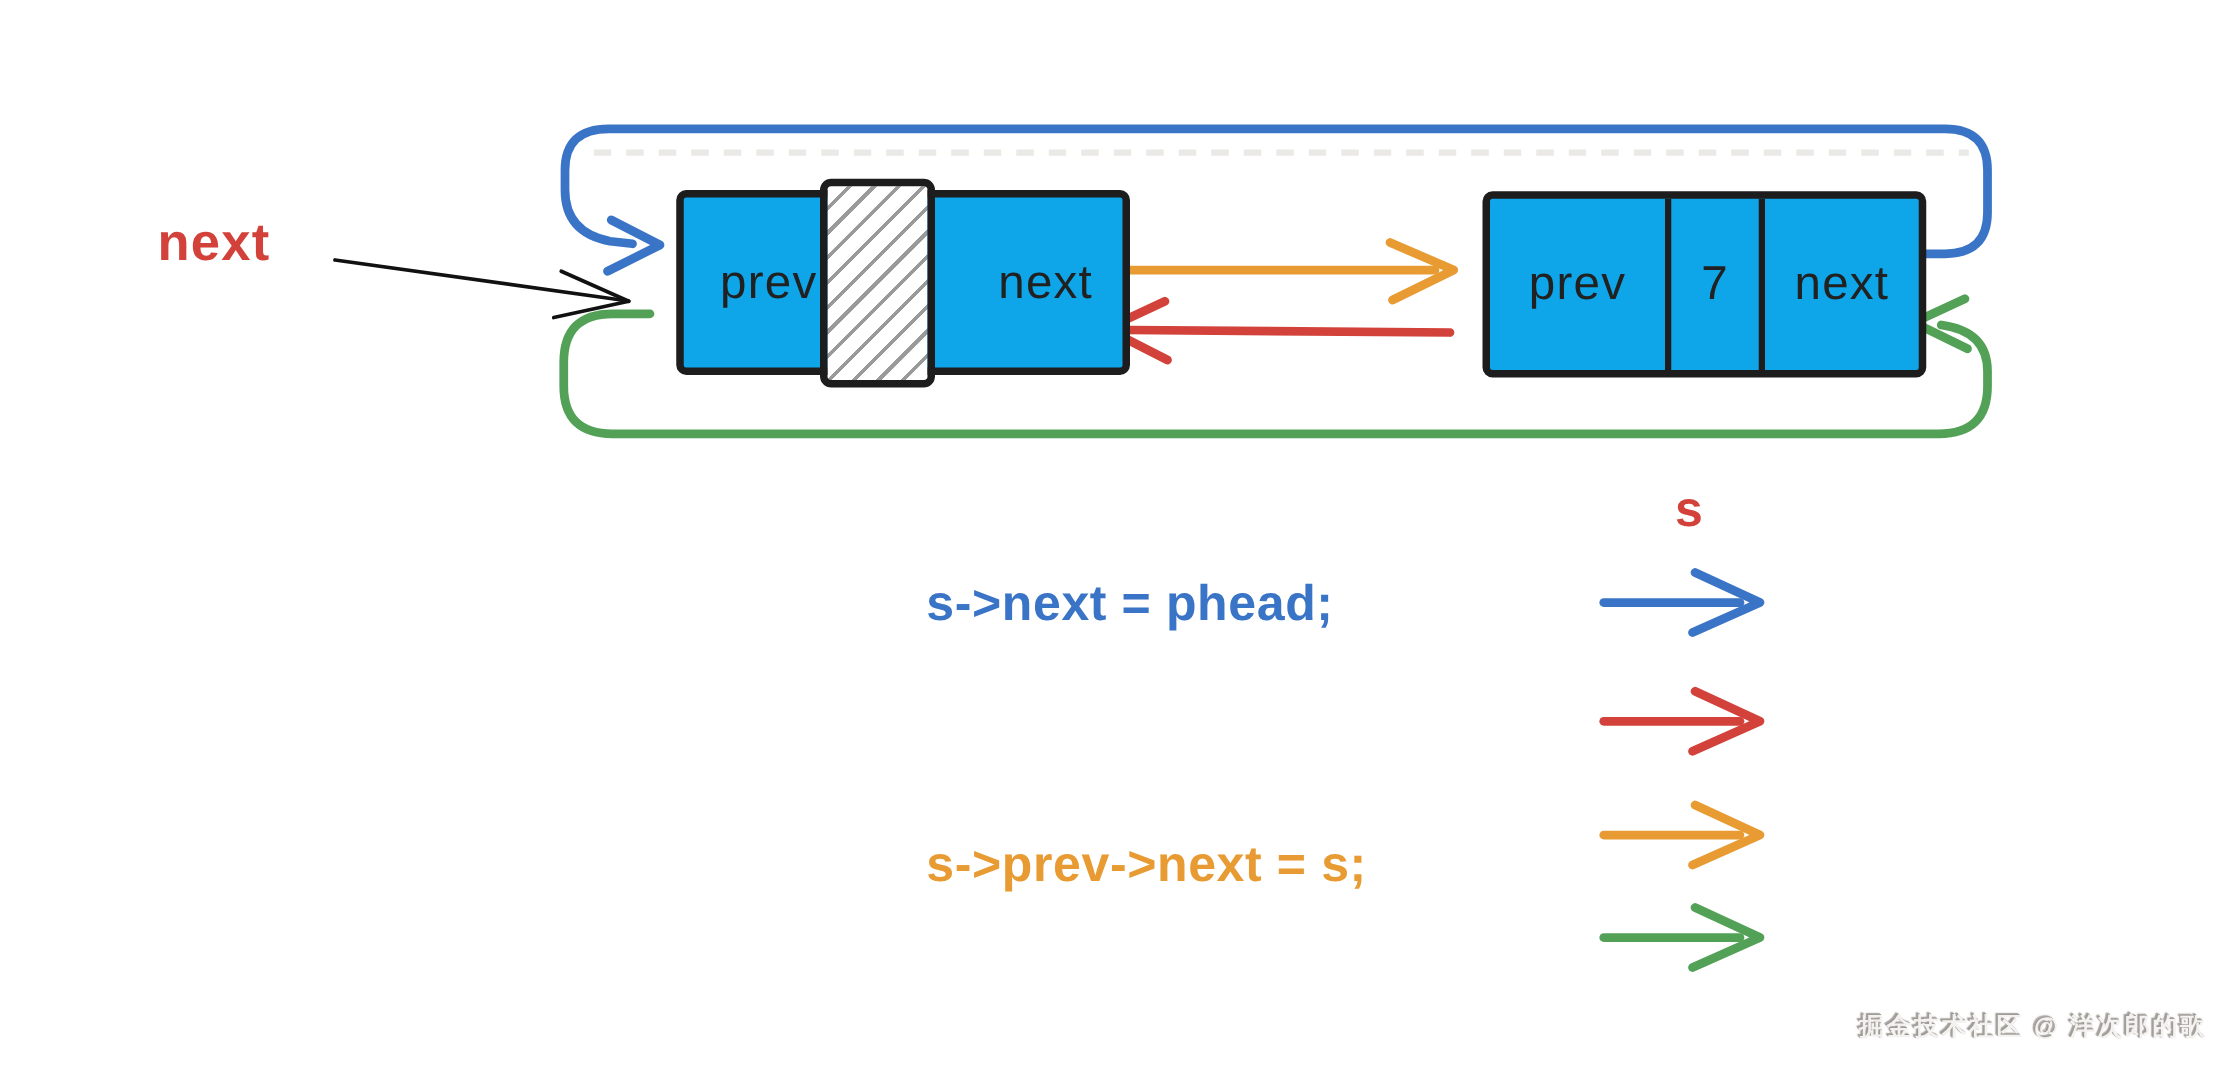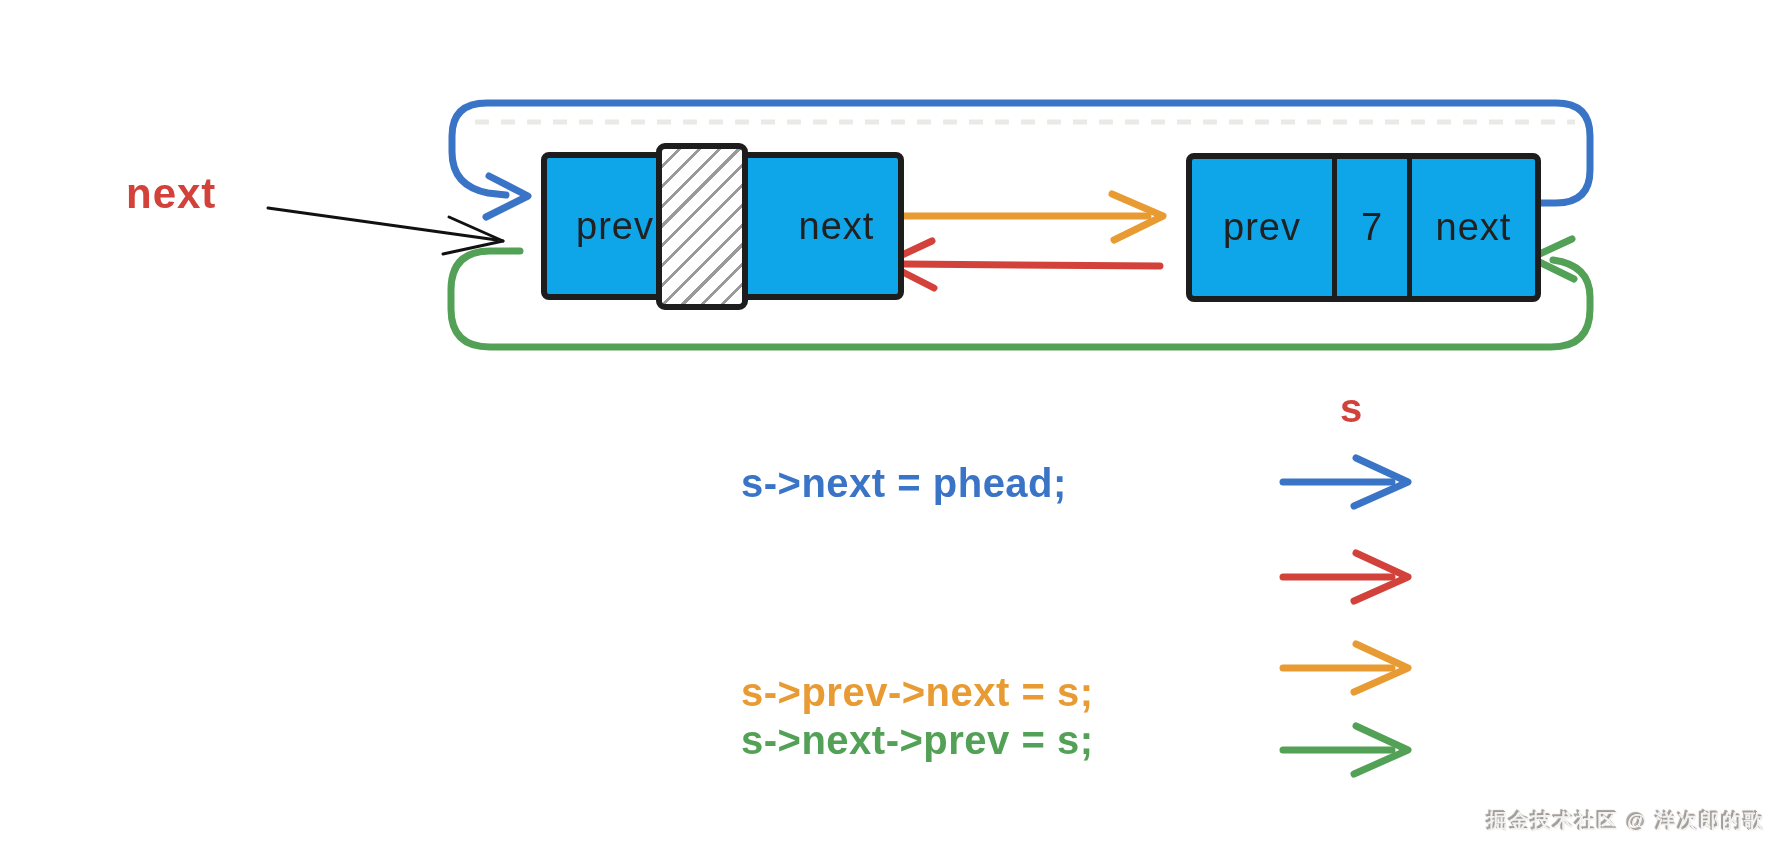--- a/index.html
+++ b/index.html
@@ -131,17 +131,16 @@
     <div class="cell cell-s-next">
       <span>next</span>
     </div>
   </div>
 
   <div class="phead-label">next</div>
   <div class="s-label">s</div>
 
   <div class="legend-line c-blue" style="top:461px;">s-&gt;next = phead;</div>
   <div class="legend-line c-orange" style="top:670px;">s-&gt;prev-&gt;next = s;</div>
-  <div class="legend-line c-green" style="top:718px;">s-&gt;next-&gt;prev = s;</div>
 
   <div class="watermark">掘金技术社区 @ 洋次郎的歌</div>
 
 </div>
 
 </body></html>

